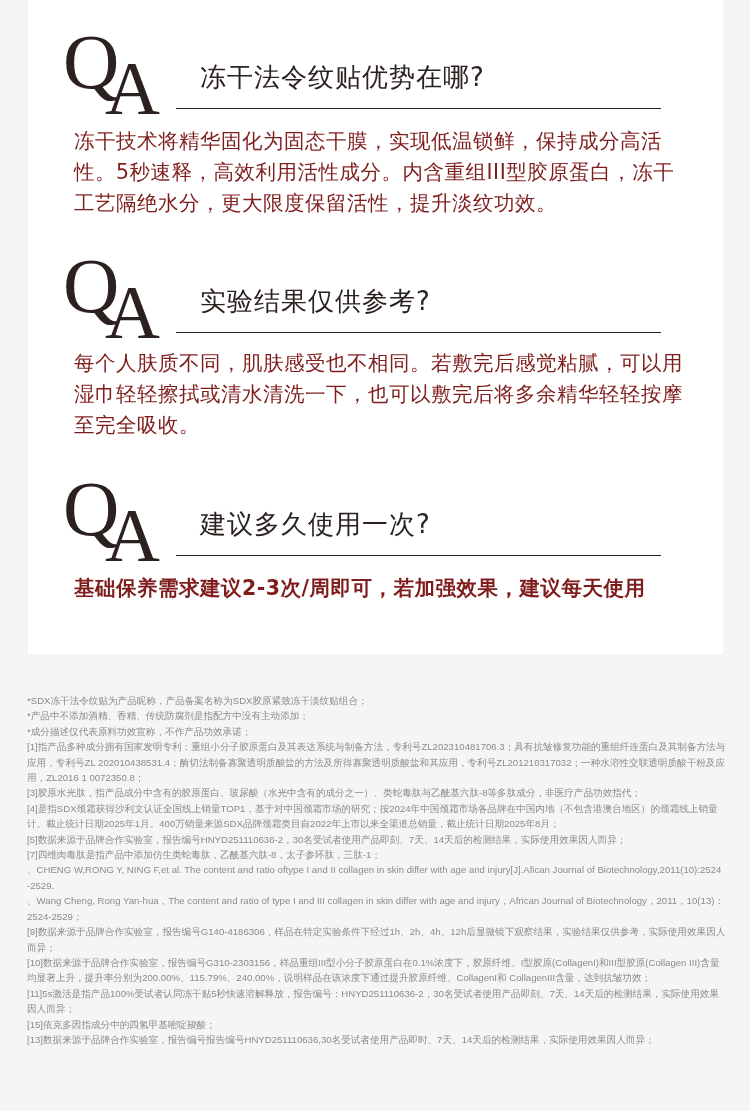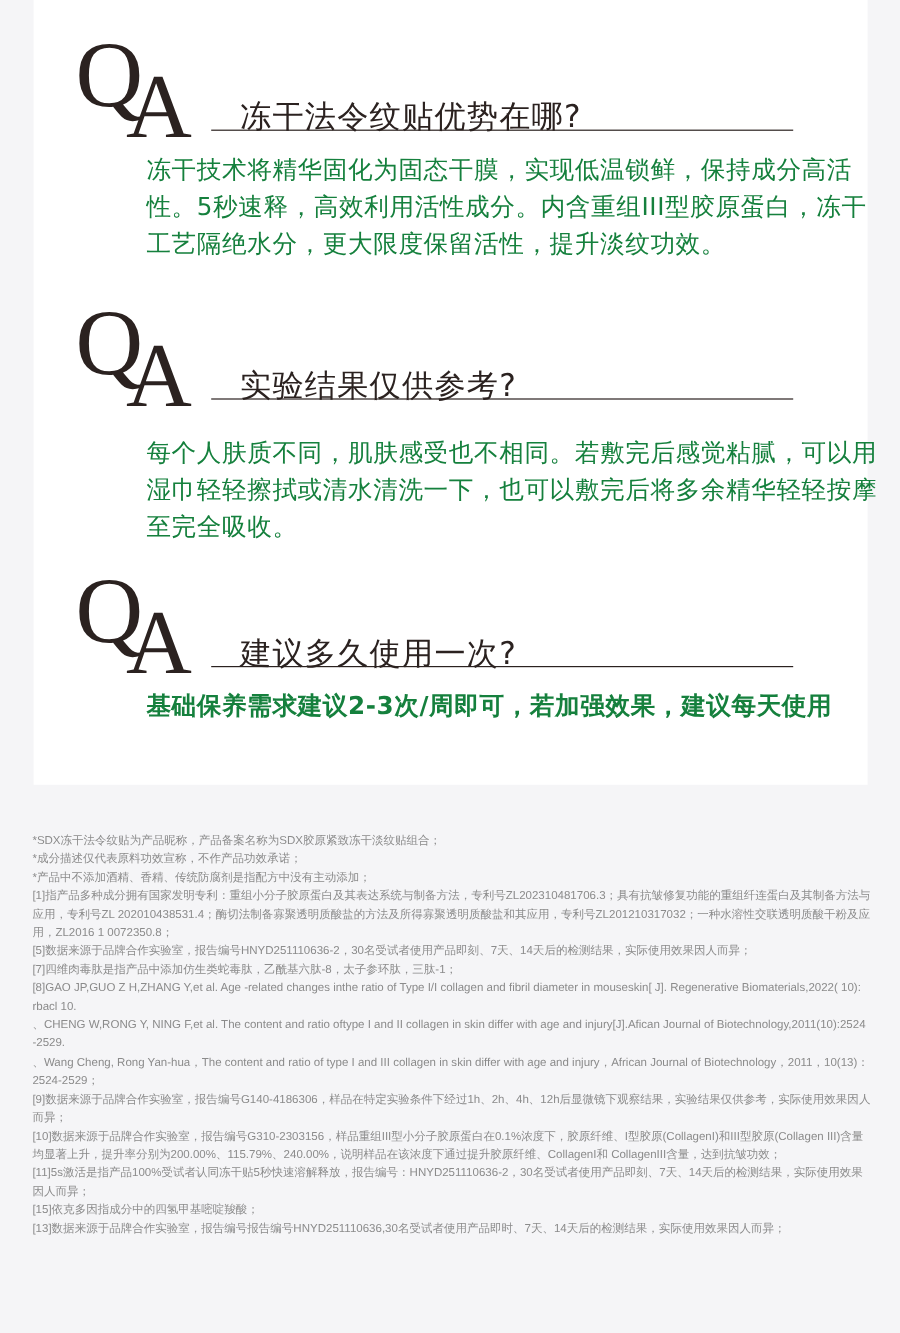--- a/index.html
+++ b/index.html
@@ -12,33 +12,32 @@
   .card {
     position: absolute; left: 28px; top: 0; width: 695px; height: 654px;
     background: #ffffff;
   }
   .qa-block { position: absolute; left: 0; width: 695px; }
   .qa-logo {
     position: absolute; left: 35px; top: 0; width: 110px; height: 90px;
   }
   .qa-logo svg { display: block; }
   .qa-title {
-    position: absolute; left: 172px; top: 54px;
+    position: absolute; left: 172px; top: 34px;
     font-size: 26px; letter-spacing: 1px; color: #2b2220;
     font-weight: 400; white-space: nowrap; text-align: center;
   }
   .qa-rule {
     position: absolute; left: 148px; top: 82px; width: 485px;
     height: 1px; background: #2b2220;
   }
   .qa-answer {
     position: absolute; left: 46px; width: 610px;
-    font-size: 20.5px; line-height: 31px; color: #15803d;
+    font-size: 20.5px; line-height: 31px; color: #7f1d1d;
     letter-spacing: 0.5px;
-    margin-left: 48px;
   }
   .notes {
     position: absolute; left: 27px; top: 693px; width: 700px;
     font-size: 9.6px; line-height: 15.4px; color: #8b8b8b;
     font-family: "Liberation Sans", "DejaVu Sans", sans-serif;
   }
   .notes p { margin: 0; }
 </style>
 </head>
 <body>
@@ -59,45 +58,46 @@
 
   <section class="qa-block" style="top:250px; height:190px;">
     <div class="qa-logo">
       <svg width="110" height="90" viewBox="0 0 110 90">
         <text x="0" y="62" font-family="Liberation Serif, DejaVu Serif, serif" font-size="78" fill="#2b2220">Q</text>
         <text x="42" y="88" font-family="Liberation Serif, DejaVu Serif, serif" font-size="76" fill="#2b2220">A</text>
       </svg>
     </div>
     <div class="qa-title">实验结果仅供参考?</div>
     <div class="qa-rule"></div>
-    <div class="qa-answer" style="top:112px;">每个人肤质不同，肌肤感受也不相同。若敷完后感觉粘腻，可以用湿巾轻轻擦拭或清水清洗一下，也可以敷完后将多余精华轻轻按摩至完全吸收。</div>
+    <div class="qa-answer" style="top:98px;">每个人肤质不同，肌肤感受也不相同。若敷完后感觉粘腻，可以用湿巾轻轻擦拭或清水清洗一下，也可以敷完后将多余精华轻轻按摩至完全吸收。</div>
   </section>
 
   <section class="qa-block" style="top:473px; height:140px;">
     <div class="qa-logo">
       <svg width="110" height="90" viewBox="0 0 110 90">
         <text x="0" y="62" font-family="Liberation Serif, DejaVu Serif, serif" font-size="78" fill="#2b2220">Q</text>
         <text x="42" y="88" font-family="Liberation Serif, DejaVu Serif, serif" font-size="76" fill="#2b2220">A</text>
       </svg>
     </div>
     <div class="qa-title">建议多久使用一次?</div>
     <div class="qa-rule"></div>
     <div class="qa-answer" style="top:100px;font-weight:bold;">基础保养需求建议2-3次/周即可，若加强效果，建议每天使用</div>
   </section>
 
 </div>
 
 <div class="notes">
   <p>*SDX冻干法令纹贴为产品昵称，产品备案名称为SDX胶原紧致冻干淡纹贴组合；</p>
+  <p>*产品中不添加酒精、香精、传统防腐剂是指配方中没有主动添加；</p>
   <p>*成分描述仅代表原料功效宣称，不作产品功效承诺；</p>
-  <p>*产品中不添加酒精、香精、传统防腐剂是指配方中没有主动添加；</p>
   <p>[1]指产品多种成分拥有国家发明专利：重组小分子胶原蛋白及其表达系统与制备方法，专利号ZL202310481706.3；具有抗皱修复功能的重组纤连蛋白及其制备方法与应用，专利号ZL 202010438531.4；酶切法制备寡聚透明质酸盐的方法及所得寡聚透明质酸盐和其应用，专利号ZL201210317032；一种水溶性交联透明质酸干粉及应用，ZL2016 1 0072350.8；</p>
+  <p>[3]胶原水光肽，指产品成分中含有的胶原蛋白、玻尿酸（水光中含有的成分之一）、类蛇毒肽与乙酰基六肽-8等多肽成分，非医疗产品功效指代；</p>
+  <p>[4]是指SDX颈霜获得沙利文认证全国线上销量TOP1，基于对中国颈霜市场的研究；按2024年中国颈霜市场各品牌在中国内地（不包含港澳台地区）的颈霜线上销量计。截止统计日期2025年1月。400万销量来源SDX品牌颈霜类目自2022年上市以来全渠道总销量，截止统计日期2025年8月；</p>
   <p>[5]数据来源于品牌合作实验室，报告编号HNYD251110636-2，30名受试者使用产品即刻、7天、14天后的检测结果，实际使用效果因人而异；</p>
   <p>[7]四维肉毒肽是指产品中添加仿生类蛇毒肽，乙酰基六肽-8，太子参环肽，三肽-1；</p>
-  <p>[8]GAO JP,GUO Z H,ZHANG Y,et al. Age -related changes inthe ratio of Type I/I collagen and fibril diameter in mouseskin[ J]. Regenerative Biomaterials,2022( 10): rbacl 10.</p>
   <p>、CHENG W,RONG Y, NING F,et al. The content and ratio oftype I and II collagen in skin differ with age and injury[J].Afican Journal of Biotechnology,2011(10):2524 -2529.</p>
   <p>、Wang Cheng, Rong Yan-hua，The content and ratio of type I and III collagen in skin differ with age and injury，African Journal of Biotechnology，2011，10(13)：2524-2529；</p>
   <p>[9]数据来源于品牌合作实验室，报告编号G140-4186306，样品在特定实验条件下经过1h、2h、4h、12h后显微镜下观察结果，实验结果仅供参考，实际使用效果因人而异；</p>
   <p>[10]数据来源于品牌合作实验室，报告编号G310-2303156，样品重组III型小分子胶原蛋白在0.1%浓度下，胶原纤维、I型胶原(CollagenI)和III型胶原(Collagen III)含量均显著上升，提升率分别为200.00%、115.79%、240.00%，说明样品在该浓度下通过提升胶原纤维、CollagenI和 CollagenIII含量，达到抗皱功效；</p>
   <p>[11]5s激活是指产品100%受试者认同冻干贴5秒快速溶解释放，报告编号：HNYD251110636-2，30名受试者使用产品即刻、7天、14天后的检测结果，实际使用效果因人而异；</p>
   <p>[15]依克多因指成分中的四氢甲基嘧啶羧酸；</p>
   <p>[13]数据来源于品牌合作实验室，报告编号报告编号HNYD251110636,30名受试者使用产品即时、7天、14天后的检测结果，实际使用效果因人而异；</p>
 
 </div>
 

